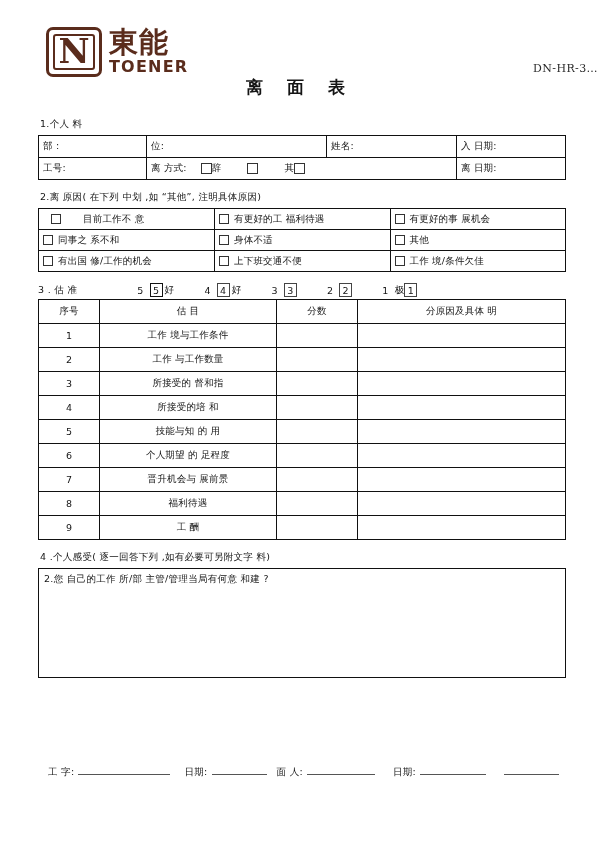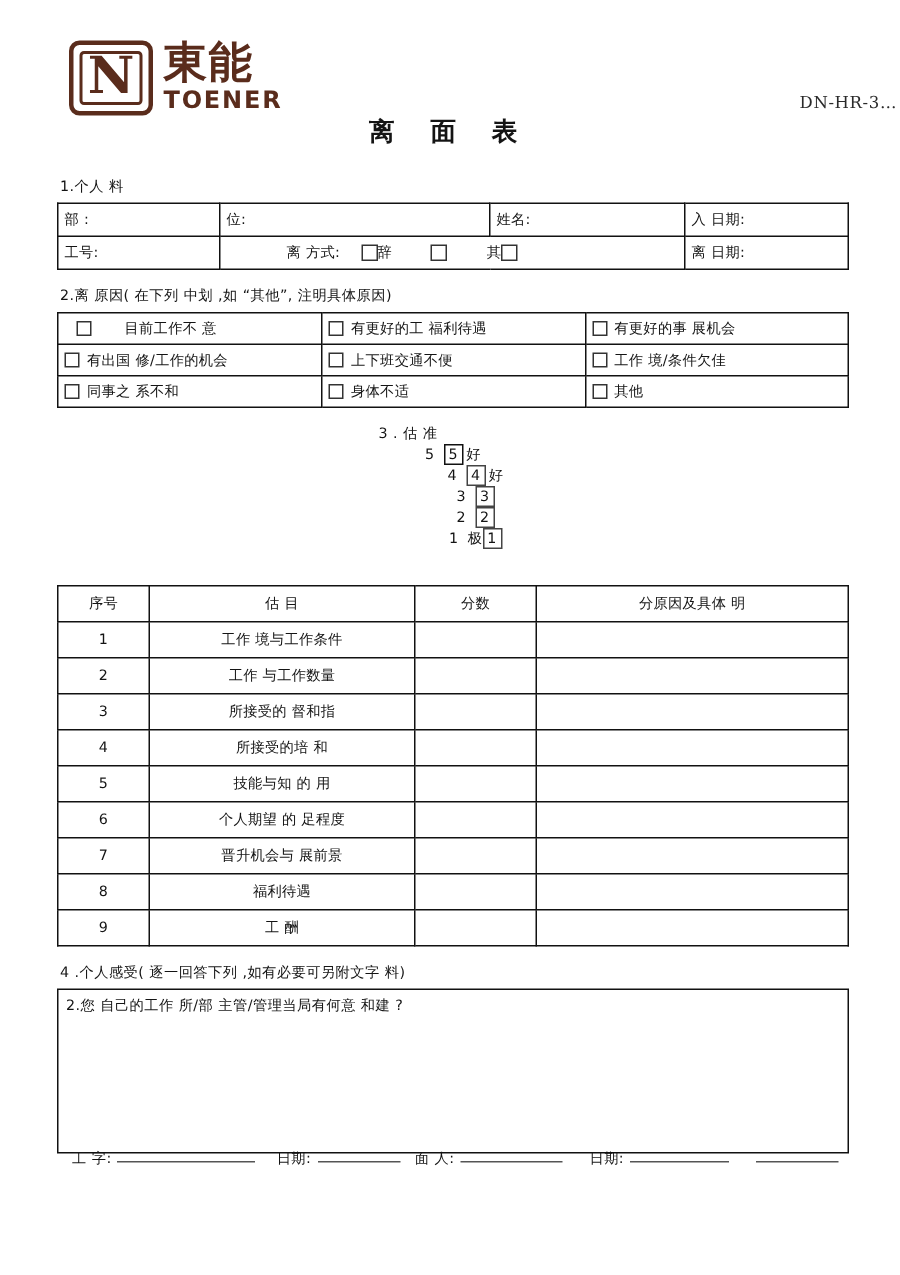--- a/index.html
+++ b/index.html
@@ -157,21 +157,20 @@
 
   
   .info-td {
     white-space: nowrap;
     overflow: hidden;
   }
   .leave-methods {
     display: flex;
     align-items: center;
     gap: 0;
-    margin-left: 40px;
   }
   .lm-label { margin-right: 14px; white-space: nowrap; }
   .lm-item {
     display: flex;
     align-items: center;
     white-space: nowrap;
   }
   .lm-item + .lm-item { margin-left: 26px; }
 
   .cbox {
@@ -197,23 +196,22 @@
     white-space: nowrap;
   }
   .reason-cell.indent { padding-left: 8px; gap: 22px; }
 
   
   .rating-row {
     display: flex;
     align-items: center;
     font-size: 9.5px;
     color: #141414;
-    margin-bottom: 24px;
+    margin-bottom: 2px;
     letter-spacing: 0.3px;
-    flex-direction: column;
   }
   .rating-title {
     margin-right: 60px;
     white-space: nowrap;
   }
   .rating-item {
     display: flex;
     align-items: center;
     white-space: nowrap;
   }
@@ -380,53 +378,53 @@
             <span class="reason-cell">
               <span class="cbox sm"></span>
               <span>有更好的事    展机会</span>
             </span>
           </td>
         </tr>
         <tr>
           <td>
             <span class="reason-cell">
               <span class="cbox sm"></span>
+              <span>同事之    系不和</span>
+            </span>
+          </td>
+          <td>
+            <span class="reason-cell">
+              <span class="cbox sm"></span>
+              <span>身体不适</span>
+            </span>
+          </td>
+          <td>
+            <span class="reason-cell">
+              <span class="cbox sm"></span>
+              <span>其他</span>
+            </span>
+          </td>
+        </tr>
+        <tr>
+          <td>
+            <span class="reason-cell">
+              <span class="cbox sm"></span>
               <span>有出国  修/工作的机会</span>
             </span>
           </td>
           <td>
             <span class="reason-cell">
               <span class="cbox sm"></span>
               <span>上下班交通不便</span>
             </span>
           </td>
           <td>
             <span class="reason-cell">
               <span class="cbox sm"></span>
               <span>工作  境/条件欠佳</span>
-            </span>
-          </td>
-        </tr>
-        <tr>
-          <td>
-            <span class="reason-cell">
-              <span class="cbox sm"></span>
-              <span>同事之    系不和</span>
-            </span>
-          </td>
-          <td>
-            <span class="reason-cell">
-              <span class="cbox sm"></span>
-              <span>身体不适</span>
-            </span>
-          </td>
-          <td>
-            <span class="reason-cell">
-              <span class="cbox sm"></span>
-              <span>其他</span>
             </span>
           </td>
         </tr>
       </tbody>
     </table>
 
     <div class="sec-gap"></div>
 
     <div class="rating-row">
       <span class="rating-title">3 . 估 准</span>

